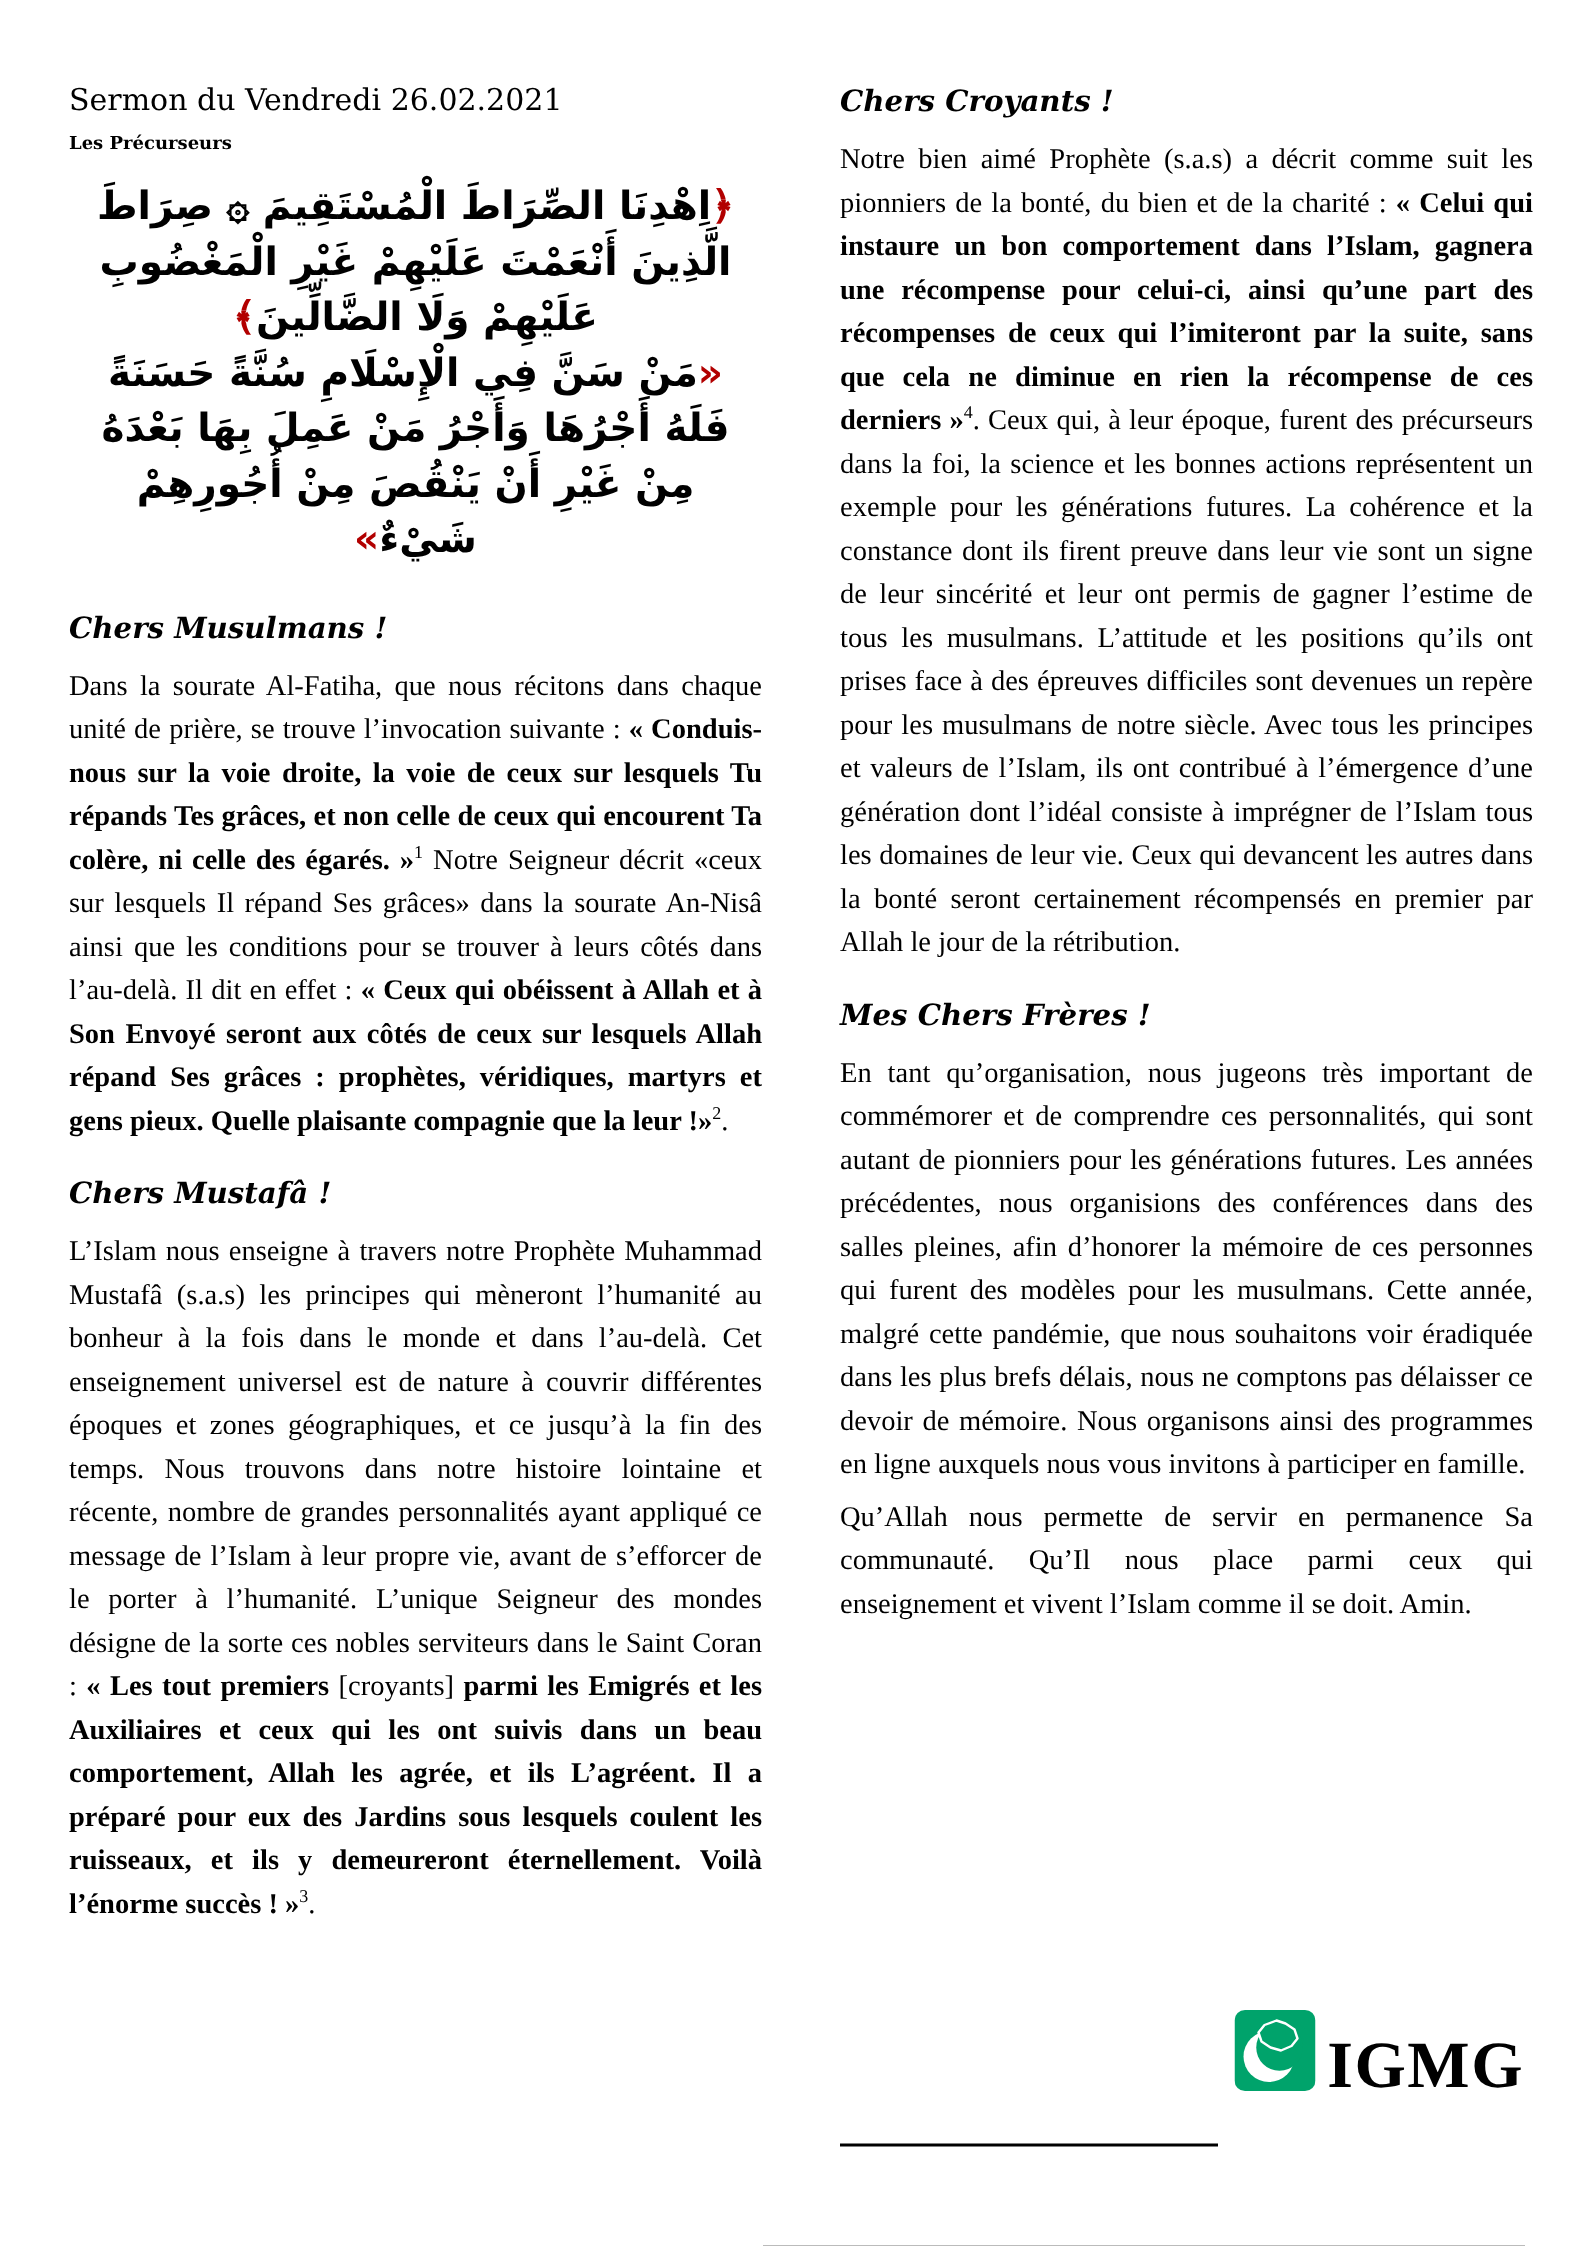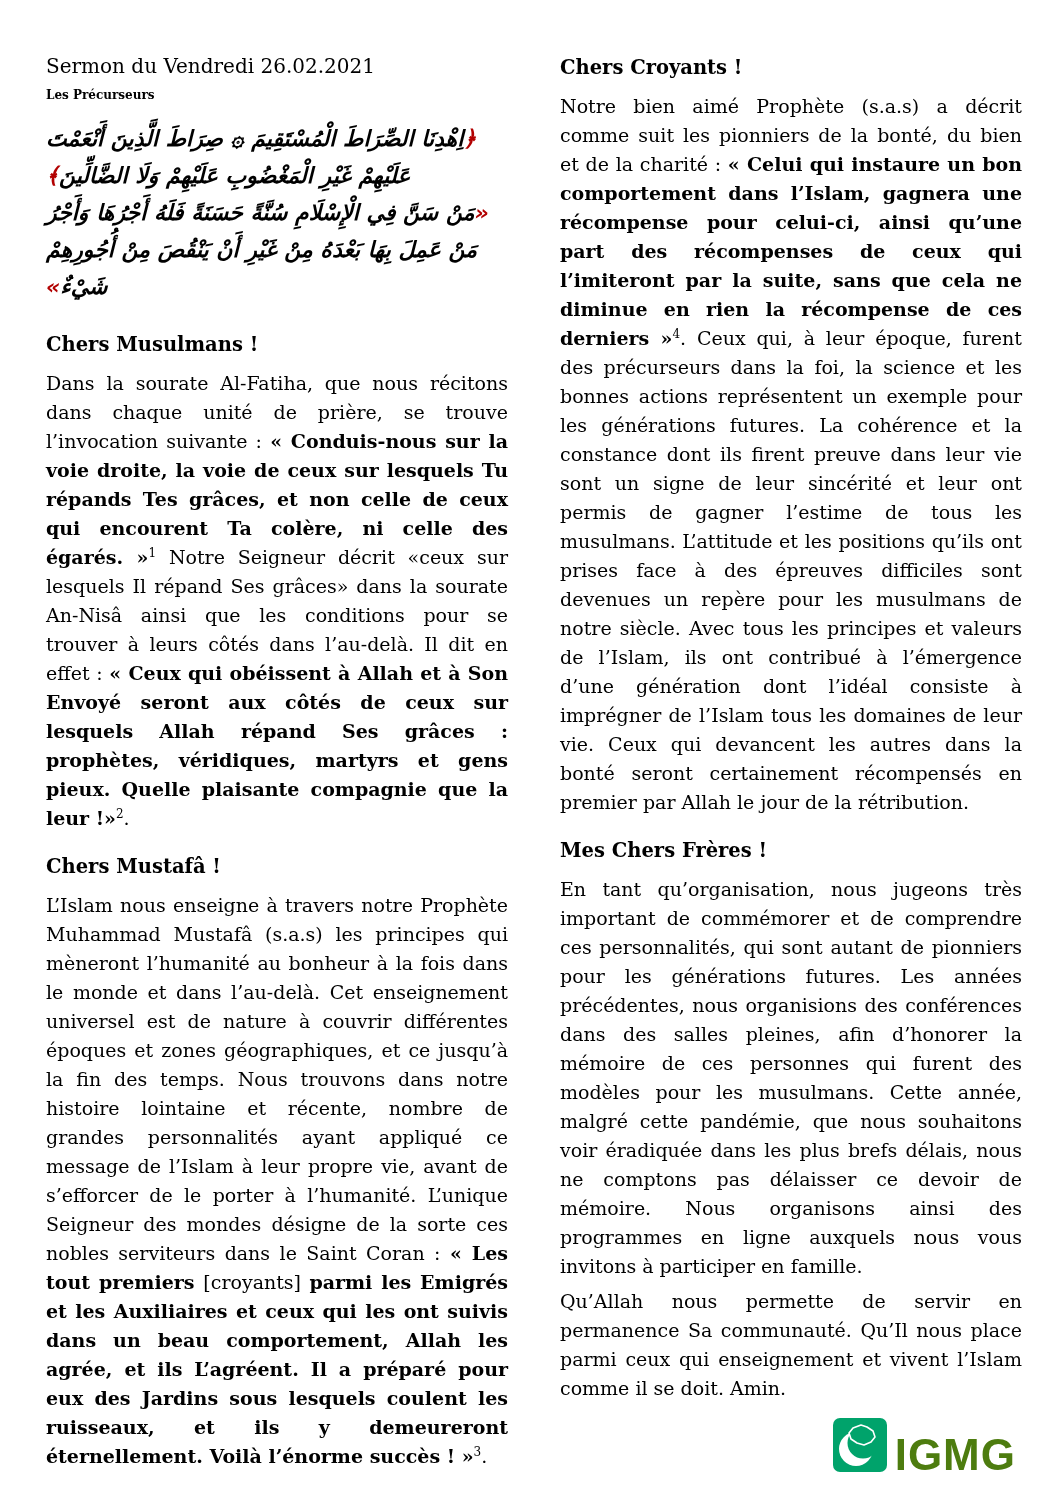--- a/index.html
+++ b/index.html
@@ -13,54 +13,54 @@
     overflow:hidden;
     box-sizing:border-box;
     padding:52px 36px 0 46px;
   }
   .columns{display:flex;gap:52px;height:100%;}
   .col{width:470px;display:flex;flex-direction:column;box-sizing:border-box;height:100%;}
   .date-line{font-size:20px;line-height:28px;}
   .doc-title{font-size:12px;line-height:30px;font-weight:bold;}
   .arabic-block{
     direction:rtl;
-    text-align:left;
+    text-align:center;
     font-family:"DejaVu Sans","Liberation Sans",sans-serif;
-    font-size:22px;
+    font-size:26px;
     line-height:37px;
     font-weight:bold;
     margin:10px 0 12px 0;
-    font-style:italic;
   }
   .arabic-line{margin:0;}
   .red{color:#b20000;}
-  .heading{font-size:19.5px;font-weight:bold;line-height:28px;margin:14px 0 10px 0;}
+  .heading{font-size:19.5px;font-weight:bold;line-height:28px;margin:14px 0 10px 0;font-style:italic;}
   .heading.first{margin-top:2px;}
   p.body{
     font-size:19px;
     line-height:29px;
     text-align:justify;
     margin:0 0 6px 0;
+    font-family:Liberation Serif, serif;
   }
   p.body .b{font-weight:bold;}
   p.body sup{font-size:12px;line-height:0;}
   .footer-block{margin-top:auto;}
   .fn-rule{width:252px;border:none;border-top:2.5px solid #000;margin:0 0 14px 0;}
   .right-footer{margin-bottom:52px;}
   .logo-row{
     display:flex;align-items:center;justify-content:flex-end;
     gap:8px;margin:0 6px 26px 0;
   }
   .logo-mark{display:block;}
   .logo-text{
-    font-family:Liberation Sans, sans-serif;
+    font-family:Liberation Serif, serif;
     font-weight:900;
     font-size:44px;
     letter-spacing:1px;
-    color:#4d7c0f;
+    color:#000000;
     line-height:52px;
     margin-top:20px;
   }
 </style>
 </head>
 <body>
 
 <div class="page">
   <div class="columns">
 

